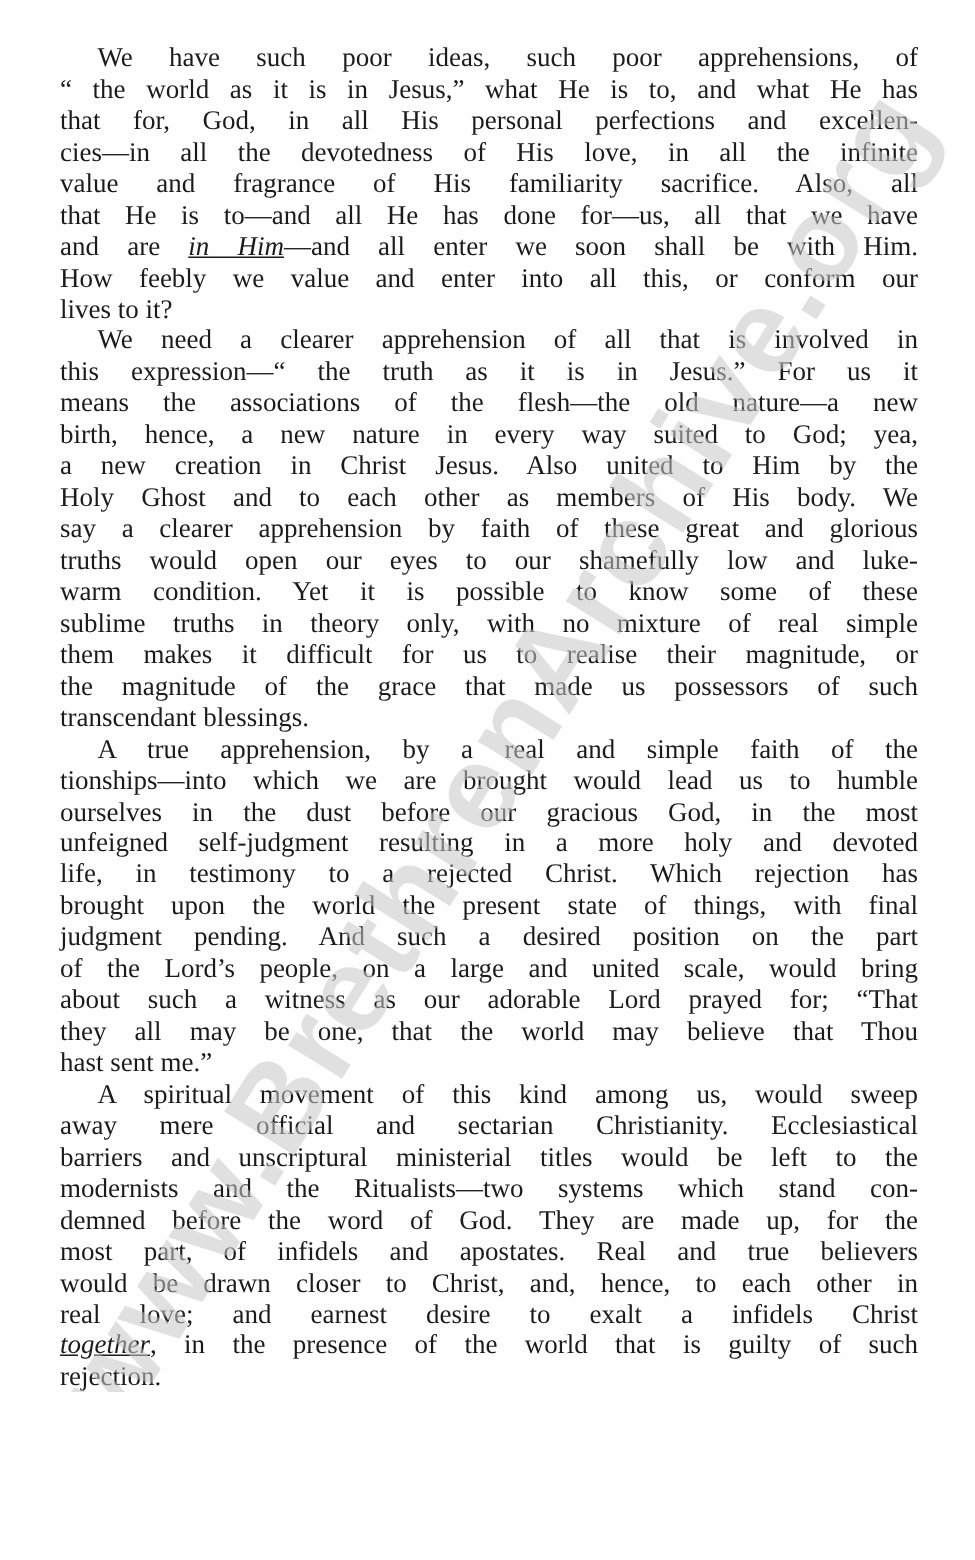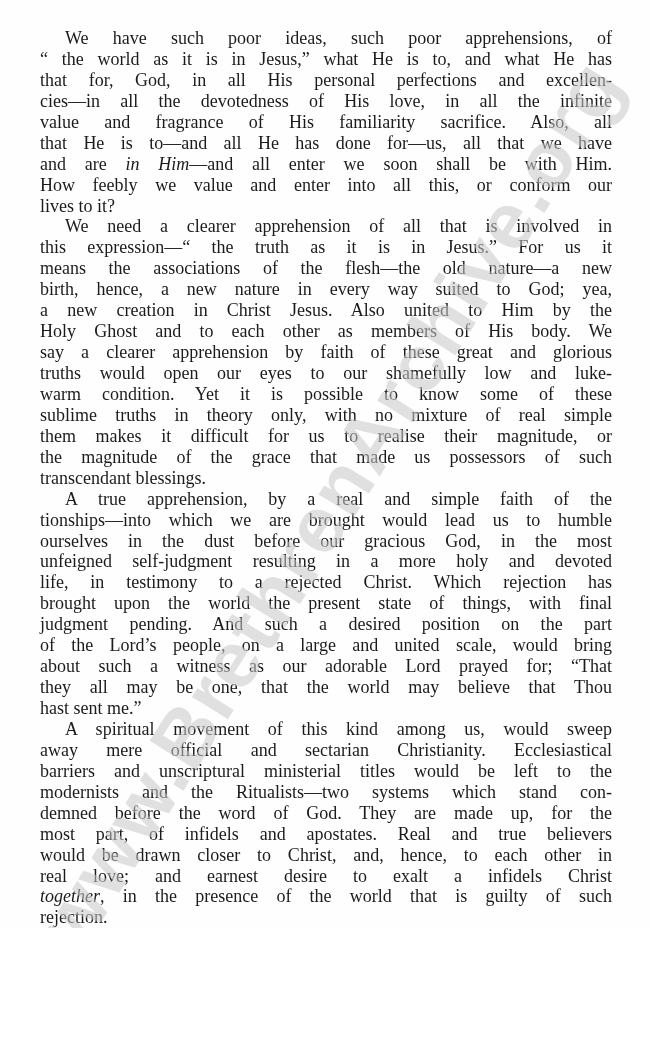--- a/index.html
+++ b/index.html
@@ -29,20 +29,21 @@
     text-align-last: justify;
   }
   .line.first {
     text-indent: 25px;
   }
   .line.last {
     text-align-last: left;
   }
   .line i {
     font-style: italic;
+    text-decoration: underline;
   }
   .page-number {
     position: absolute;
     left: 0;
     right: 0;
     top: 982px;
     text-align: center;
     font-size: 17px;
     color: #1b1b1b;
   }

